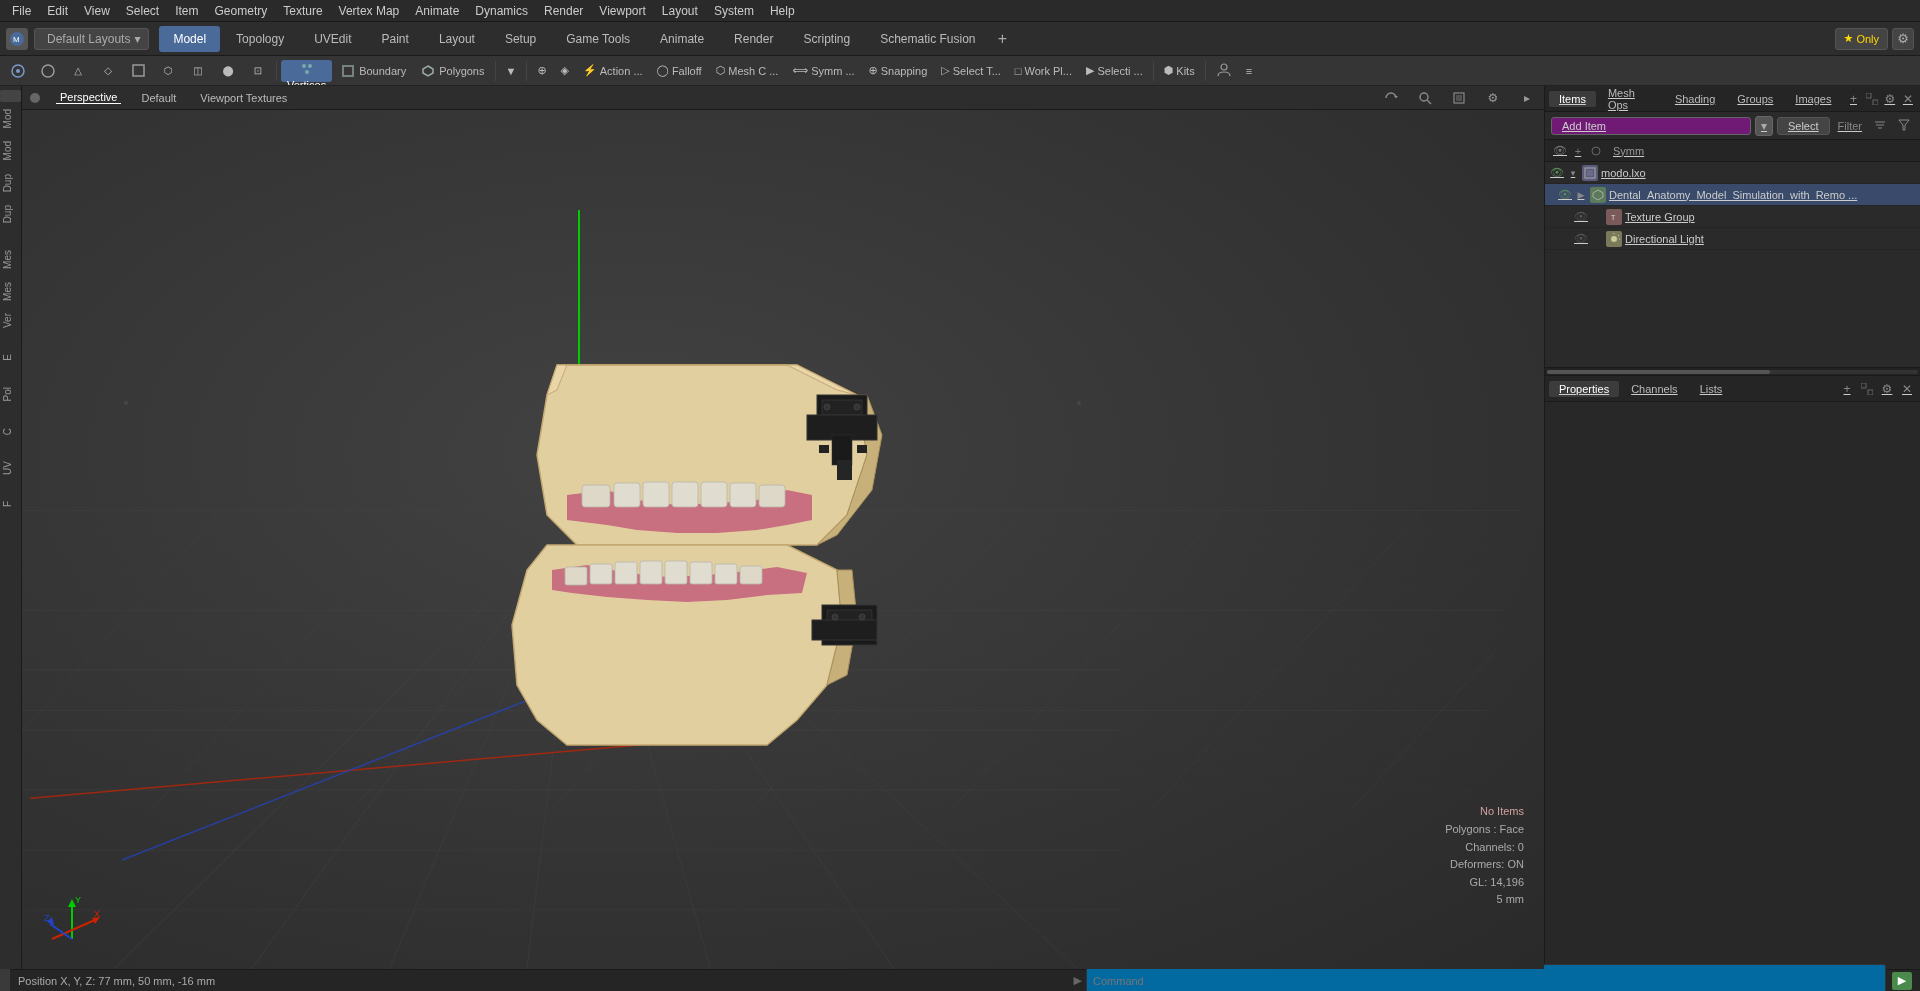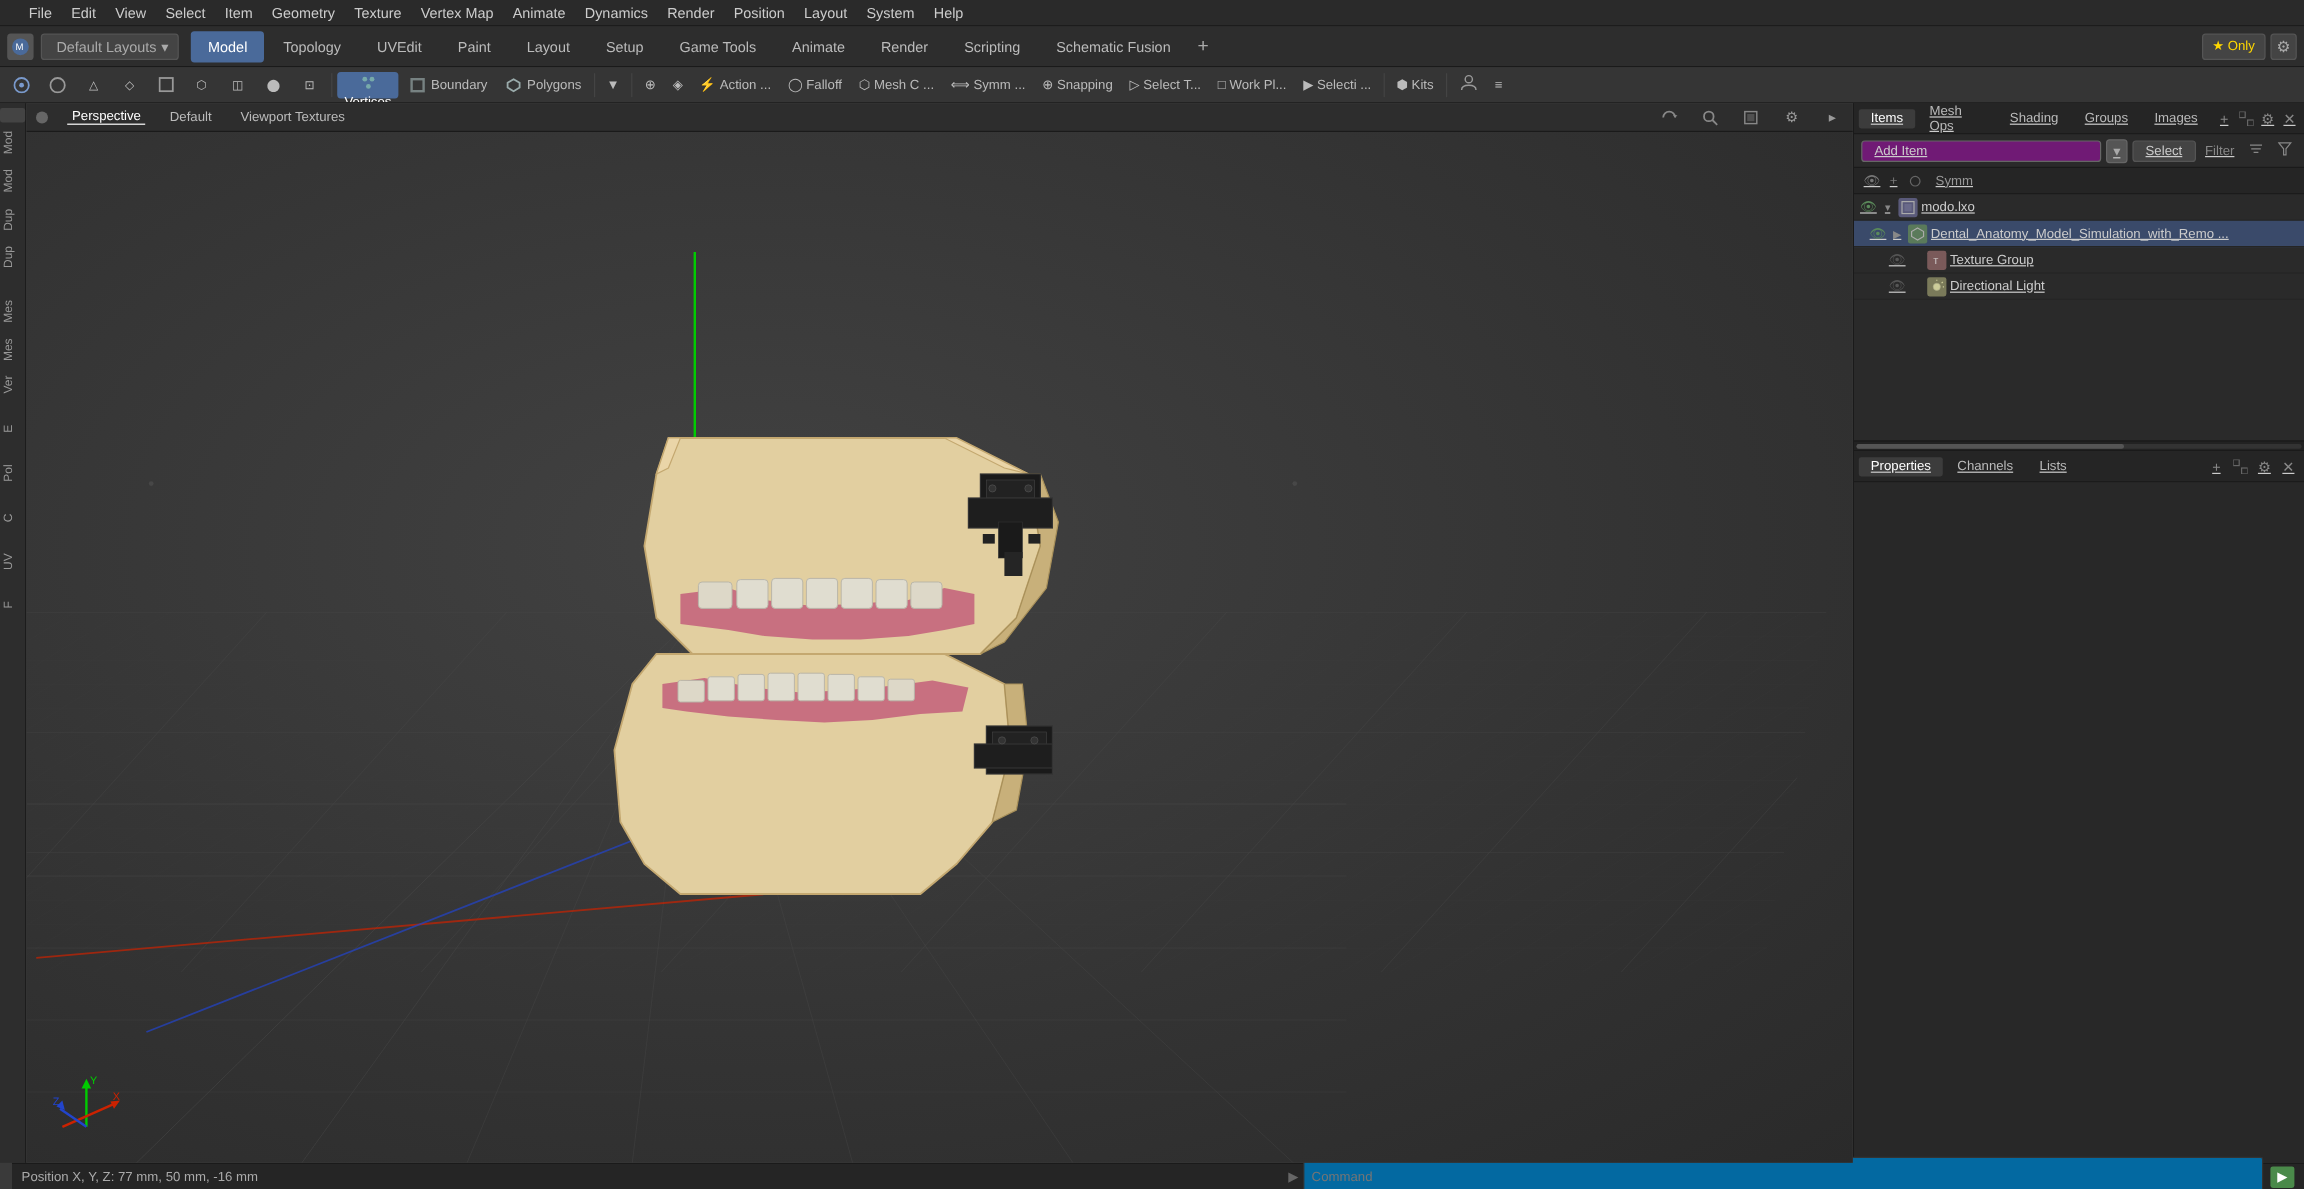--- a/index.html
+++ b/index.html
@@ -14,21 +14,21 @@
       user-select: none;
     }
 
     
     #menu-bar {
       display: flex;
       align-items: center;
       height: 22px;
       background: #2a2a2a;
       border-bottom: 1px solid #1a1a1a;
-      padding: 0 16px;
+      padding: 0 4px;
     }
     .menu-item {
       padding: 2px 8px;
       color: #ccc;
       font-size: 12px;
       cursor: pointer;
     }
 
     
     #layout-bar {
@@ -567,21 +567,21 @@
   <div class="menu-item">Edit</div>
   <div class="menu-item">View</div>
   <div class="menu-item">Select</div>
   <div class="menu-item">Item</div>
   <div class="menu-item">Geometry</div>
   <div class="menu-item">Texture</div>
   <div class="menu-item">Vertex Map</div>
   <div class="menu-item">Animate</div>
   <div class="menu-item">Dynamics</div>
   <div class="menu-item">Render</div>
-  <div class="menu-item">Position</div>
+  <div class="menu-item">Viewport</div>
   <div class="menu-item">Layout</div>
   <div class="menu-item">System</div>
   <div class="menu-item">Help</div>
 </div>
 
 <div id="layout-bar">
   <div class="layout-logo">
     <svg width="16" height="16" viewBox="0 0 16 16">
         <circle cx="8" cy="8" r="7" fill="#4a6a9a"></circle>
         <text x="4" y="11" font-size="8" fill="white">M</text>
@@ -901,20 +901,28 @@
 
         <g transform="translate(320, 290)">
           <rect x="35" y="0" width="55" height="40" fill="#1a1a1a" stroke="#333" stroke-width="1"></rect>
           <rect x="40" y="5" width="45" height="15" fill="#222" stroke="#444" stroke-width="0.5"></rect>
           <rect x="25" y="15" width="65" height="20" fill="#1e1e1e" stroke="#333" stroke-width="1"></rect>
           <circle cx="48" cy="12" r="3" fill="#333" stroke="#555" stroke-width="0.5"></circle>
           <circle cx="75" cy="12" r="3" fill="#333" stroke="#555" stroke-width="0.5"></circle>
         </g>
       </svg>
 
+      <div id="status-overlay">
+        <div class="status-highlight">No Items</div>
+        <div>Polygons : Face</div>
+        <div>Channels: 0</div>
+        <div>Deformers: ON</div>
+        <div>GL: 14,196</div>
+        <div>5 mm</div>
+      </div>
 
       <div id="axes-widget">
         <svg width="60" height="60" viewBox="0 0 60 60" xmlns="http://www.w3.org/2000/svg">
           <line x1="30" y1="50" x2="30" y2="15" stroke="#00cc00" stroke-width="2"></line>
           <polygon points="30,10 26,18 34,18" fill="#00cc00"></polygon>
           <text x="33" y="14" font-size="9" fill="#00cc00">Y</text>
 
           <line x1="10" y1="50" x2="55" y2="30" stroke="#cc2200" stroke-width="2"></line>
           <polygon points="58,28 50,29 53,35" fill="#cc2200"></polygon>
           <text x="52" y="28" font-size="9" fill="#cc2200">X</text>

